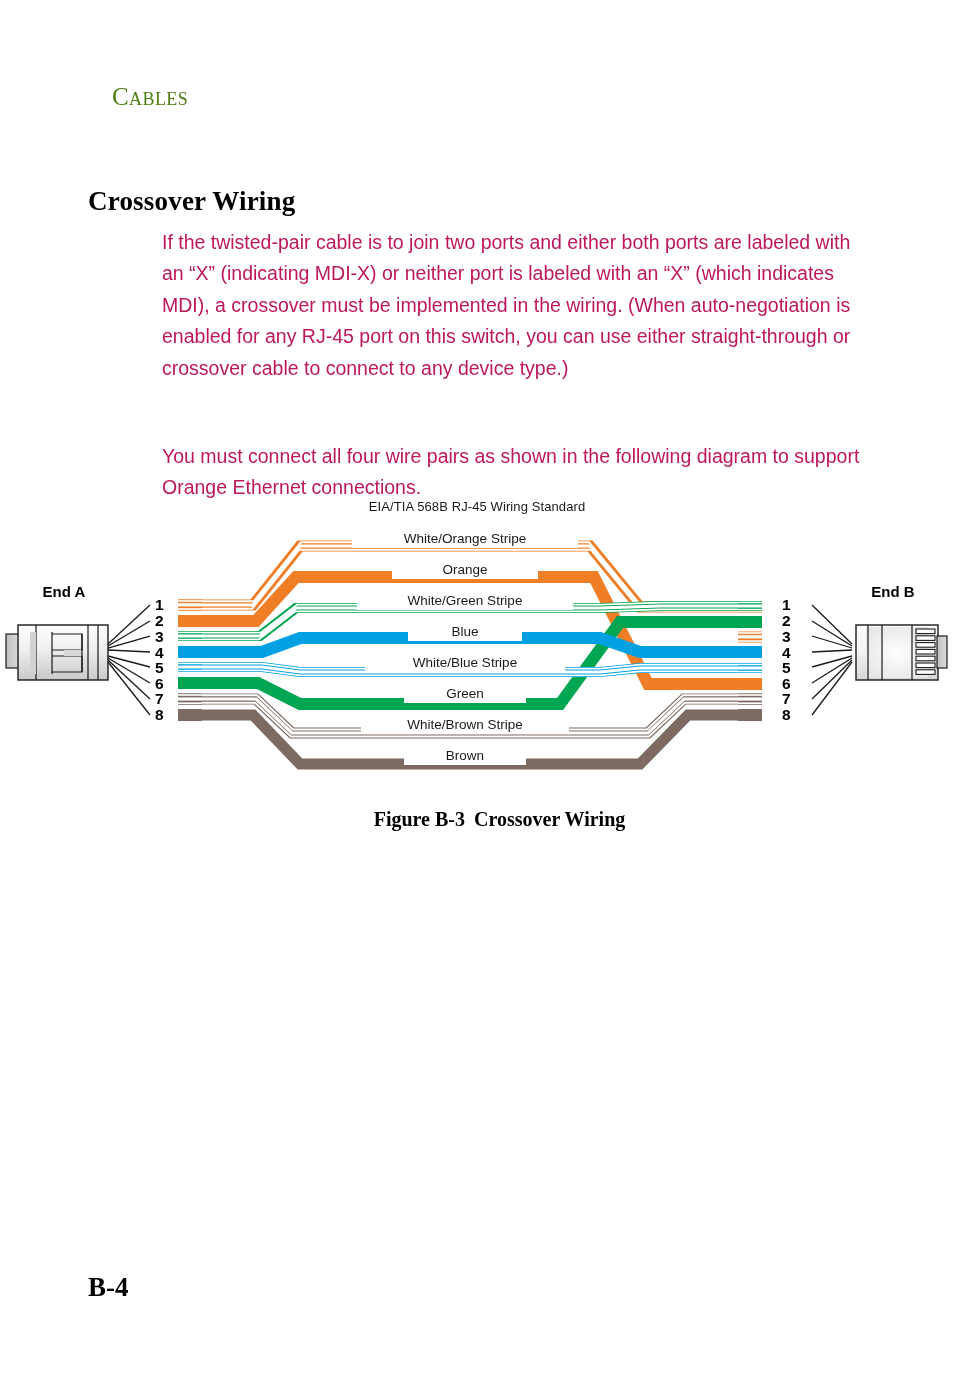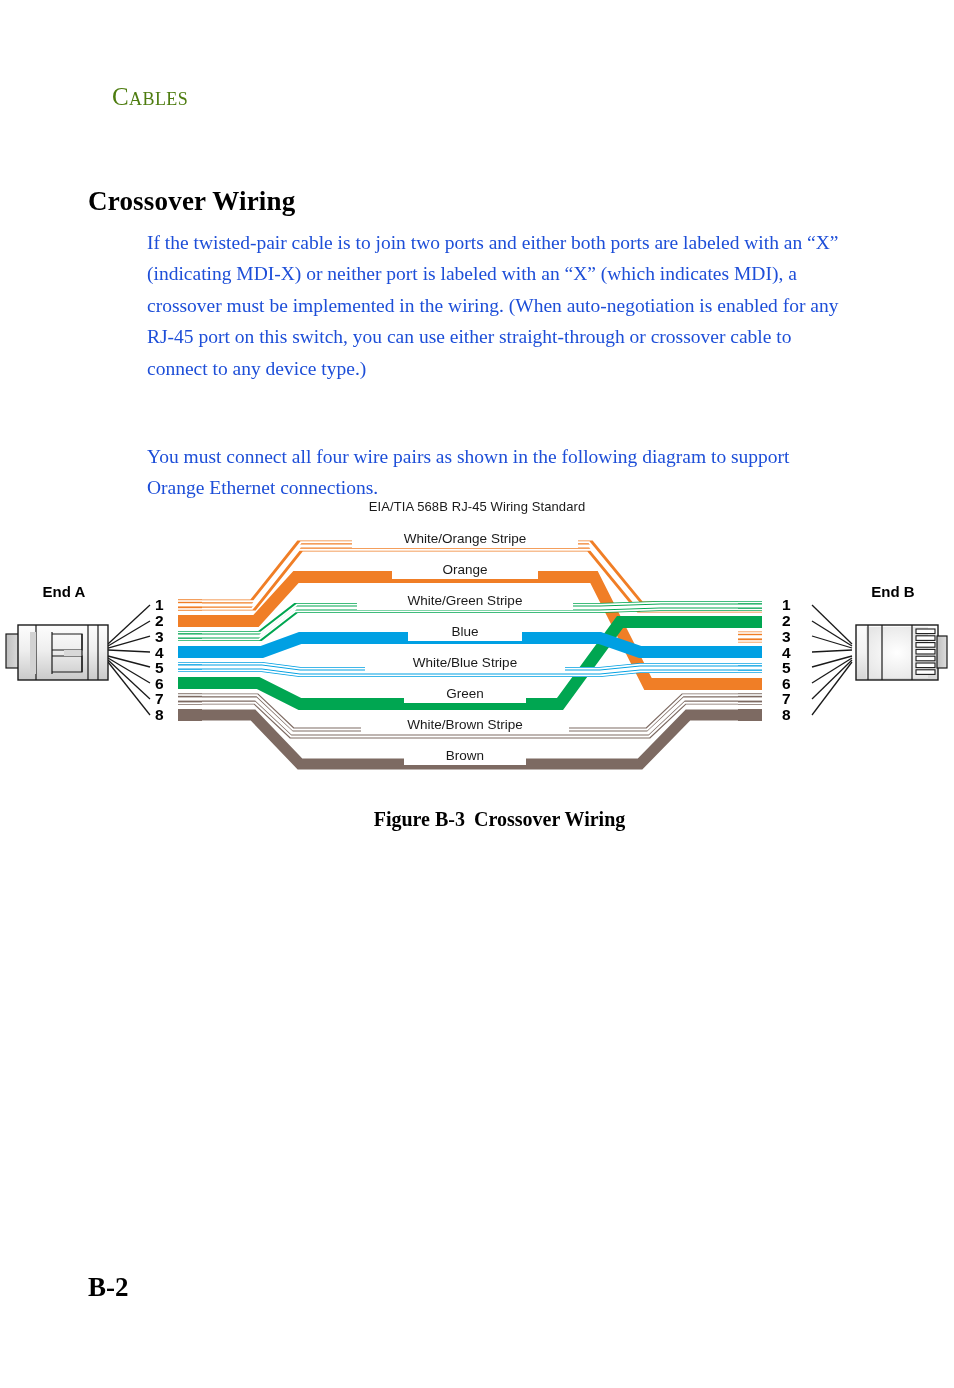--- a/index.html
+++ b/index.html
@@ -40,26 +40,26 @@
     font-weight: bold;
     font-size: 27px;
     letter-spacing: 0.2px;
     color: #000;
     white-space: nowrap;
   }
 
   
   .body-para {
     position: absolute;
-    left: 147px;
+    left: 162px;
     width: 700px;
-    font-family: Liberation Serif, serif;
+    font-family: Liberation Sans, sans-serif;
     font-size: 19.5px;
     line-height: 31.5px;
-    color: #1d4ed8;
+    color: #be185d;
     text-align: left;
   }
   #para-1 { top: 207px; }
   #para-2 { top: 421px; }
 
   
   .figure-wrap {
     position: absolute;
     left: 0;
     top: 495px;
@@ -382,13 +382,13 @@
 
     </svg>
   </div>
 
   <div class="fig-caption">
     <span>Figure B-3</span><span class="gap"></span><span>Crossover Wiring</span>
   </div>
 
 </div>
 
-<div class="folio">B-2</div>
+<div class="folio">B-4</div>
 
 </body></html>

